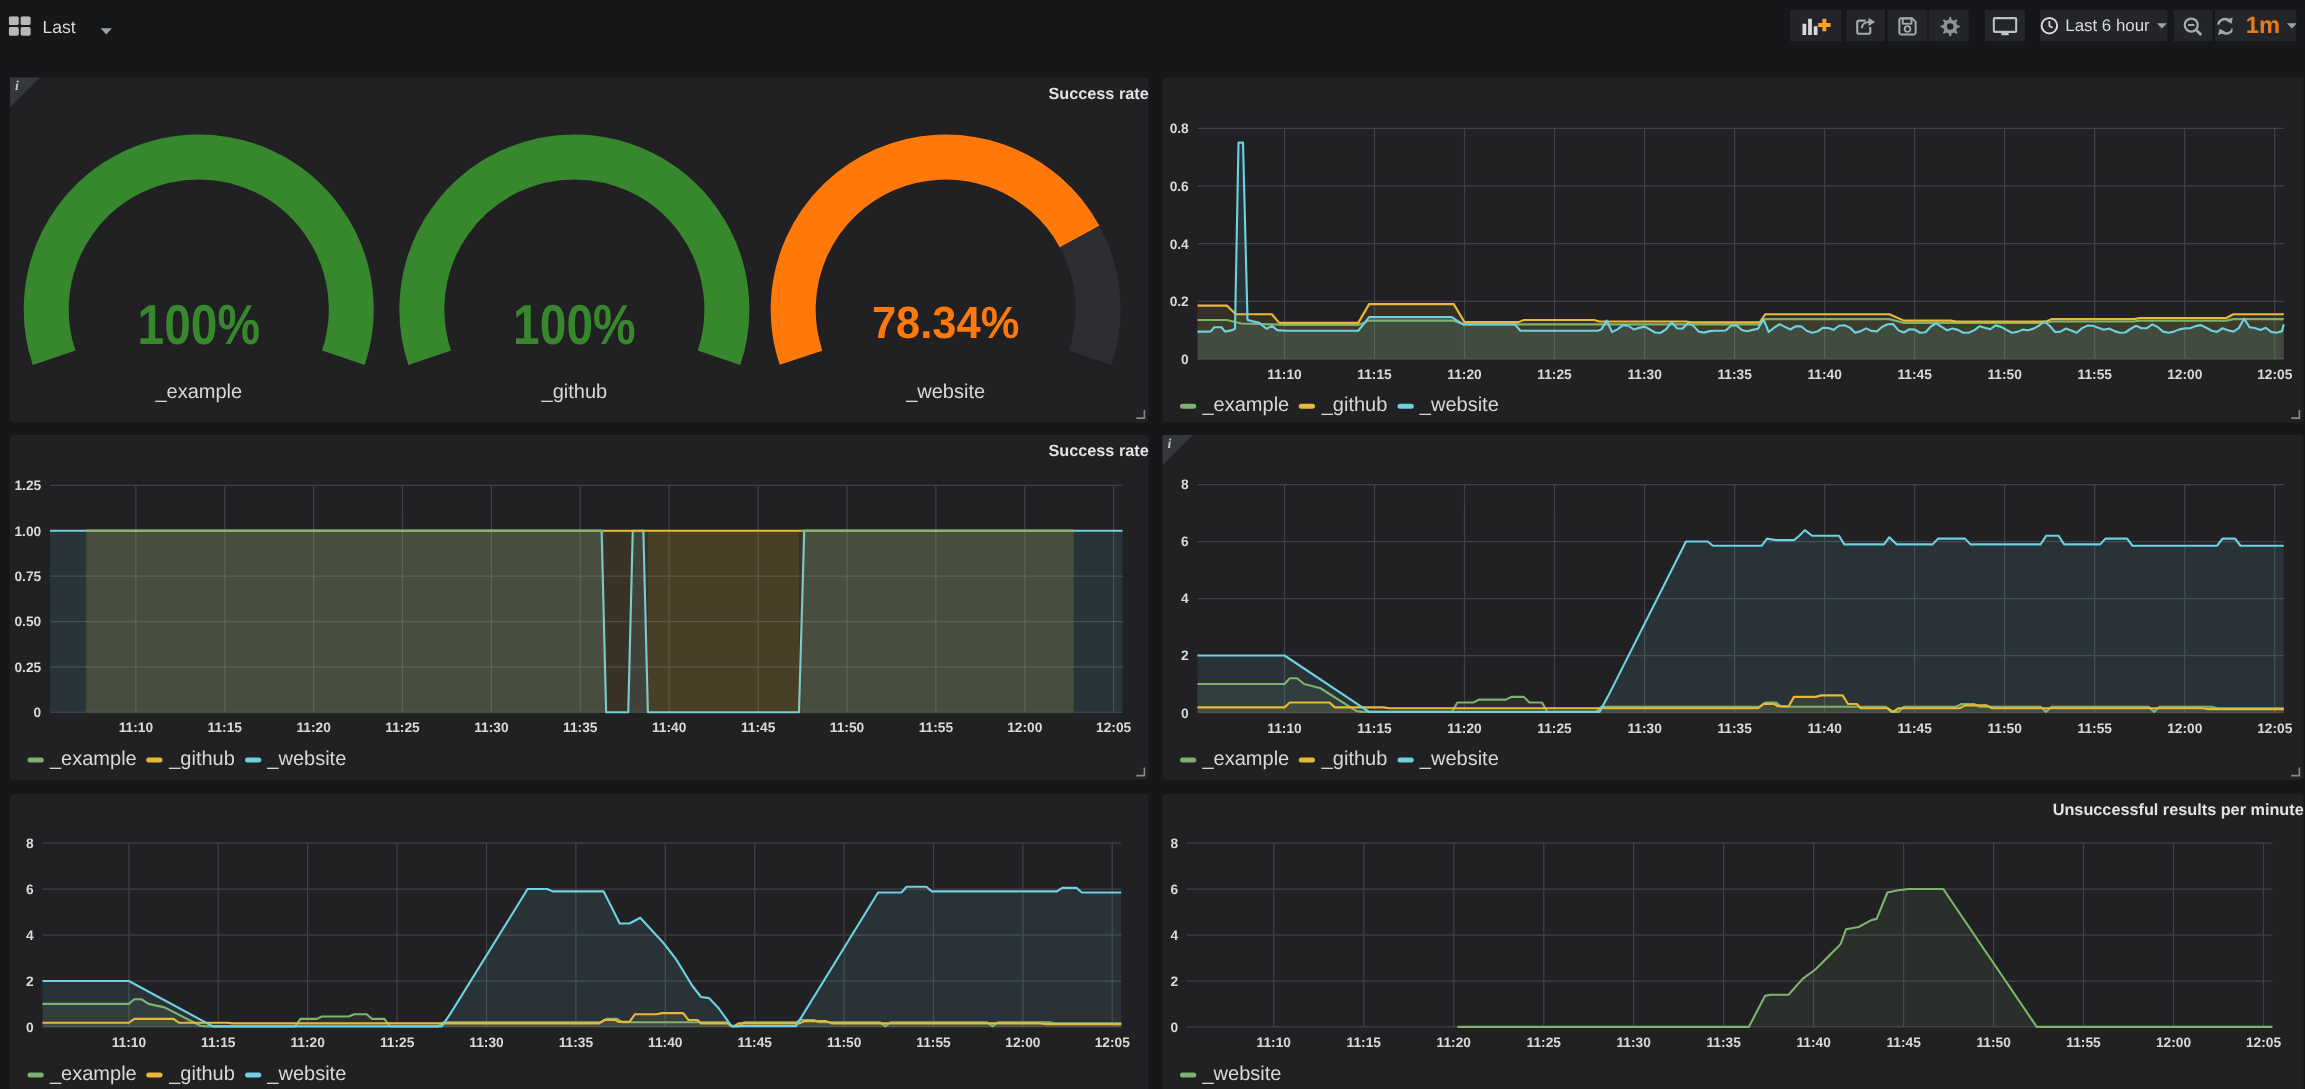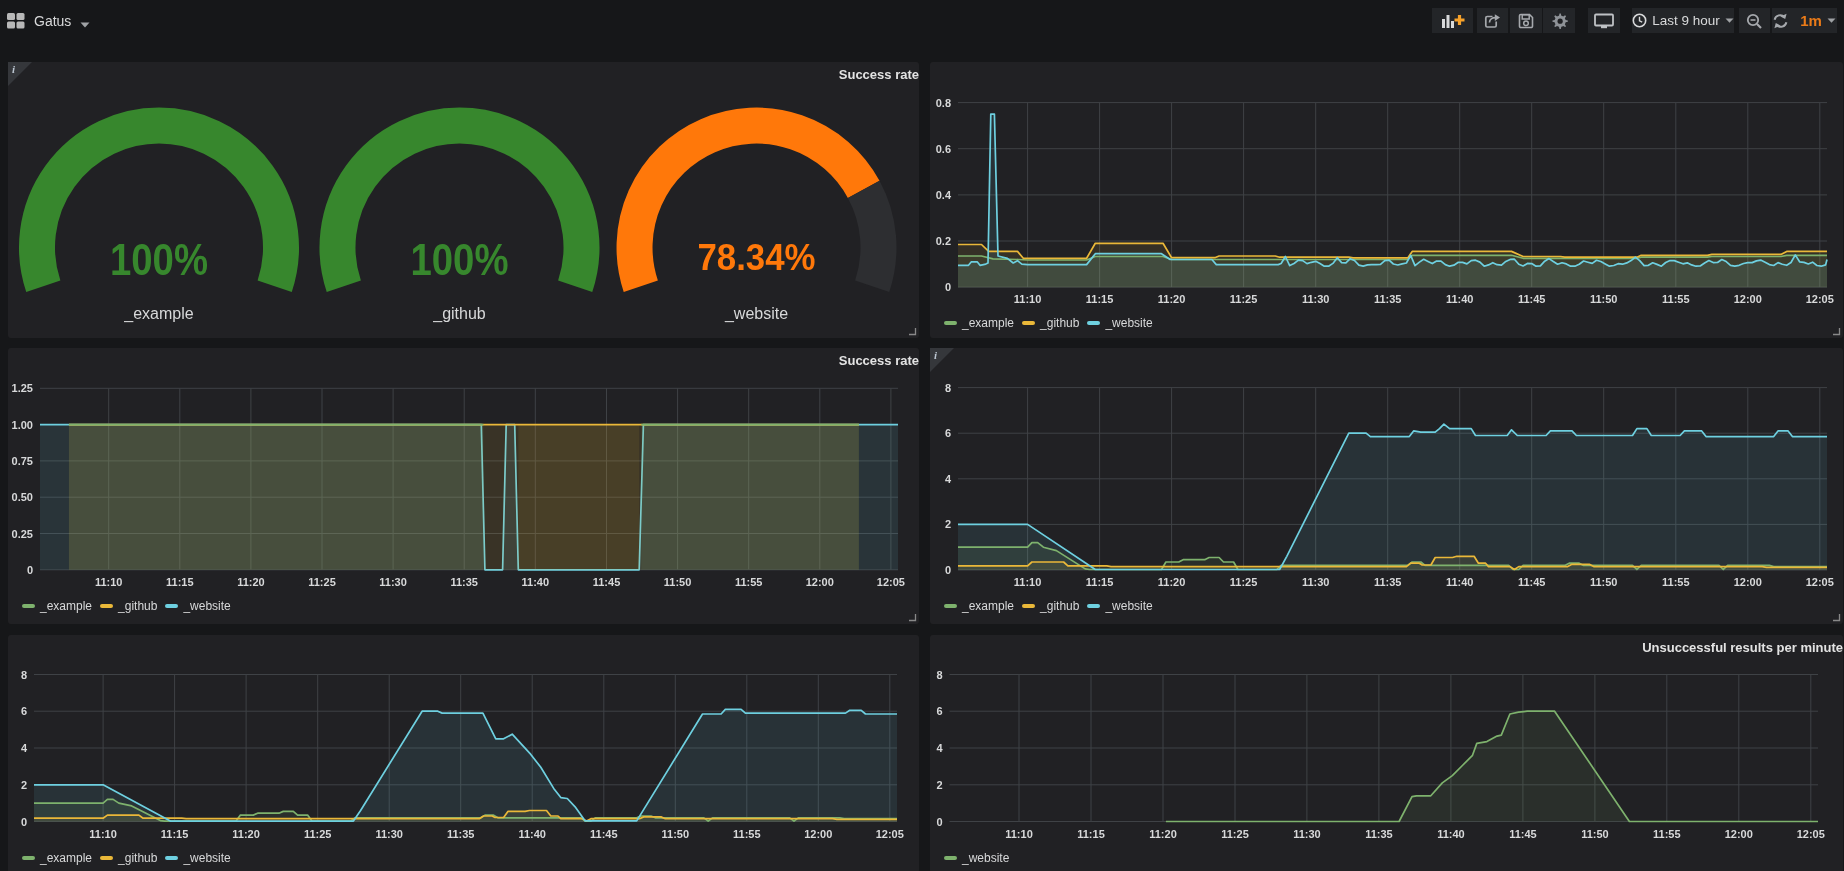--- a/index.html
+++ b/index.html
@@ -1,39 +1,39 @@
 <!DOCTYPE html>
 <html><head><meta charset="utf-8"><style>
 * { margin:0; padding:0; box-sizing:border-box; }
 html,body { width:1844px; height:871px; background:#161719; overflow:hidden;
   font-family:"Liberation Sans", sans-serif; }
 .panel { position:absolute; background:#212124; border-radius:3px; }
 .ptitle { position:absolute; top:5px; left:0; right:0; text-align:right;
   font-size:13px; font-weight:600; color:#e3e3e3; }
 .tick { font-size:11px; font-weight:700; fill:#d8d9da; }
-.legend { position:absolute; white-space:nowrap; font-size:12px; color:#d8d9da; }
+.legend { position:absolute; white-space:nowrap; font-size:16px; color:#d8d9da; }
 .litem { margin-right:8px; }
 .sw { display:inline-block; width:13px; height:4px; border-radius:2px; margin-right:5px; vertical-align:2px; }
 .corner { position:absolute; left:0; top:0; width:0; height:0;
   border-left:24px solid #35373b; border-bottom:24px solid transparent; }
 .cornerI { position:absolute; left:4px; top:1px; font-size:11px; font-weight:700;
   color:#bcc6d1; font-family:"Liberation Serif",serif; font-style:italic; }
 .rsz { position:absolute; right:2px; bottom:2px; }
 .btn { position:absolute; top:8px; height:25px; background:#232528;
   display:flex; align-items:center; justify-content:center; }
 .txtbtn { white-space:nowrap; }
 </style></head>
 <body>
 <svg style="position:absolute;left:7px;top:13px" width="18" height="16">
     <rect x="0" y="0" width="8" height="7" rx="1.5" fill="#b8b8b8"></rect>
     <rect x="9.5" y="0" width="8" height="7" rx="1.5" fill="#b8b8b8"></rect>
     <rect x="0" y="8.5" width="8" height="7" rx="1.5" fill="#b8b8b8"></rect>
     <rect x="9.5" y="8.5" width="8" height="7" rx="1.5" fill="#b8b8b8"></rect>
   </svg>
-<div style="position:absolute;left:34px;top:13px;font-size:14px;color:#d8d9da">Gatus</div>
+<div style="position:absolute;left:34px;top:13px;font-size:14px;color:#d8d9da">Last</div>
 <svg style="position:absolute;left:80px;top:22px" width="10" height="6">
     <path d="M0.5 0.5 L5 5.5 L9.5 0.5 Z" fill="#9fa2a5"></path>
   </svg>
 <div class="btn" style="left:1432px;width:41px">
     <svg width="24" height="16" style="margin-top:1px">
       <rect x="1" y="6" width="3" height="9" fill="#d8d9da"></rect>
       <rect x="5.5" y="2" width="3" height="13" fill="#d8d9da"></rect>
       <rect x="10" y="8" width="3" height="7" fill="#d8d9da"></rect>
       <path d="M18.5 2 V12 M13.5 7 H23.5" stroke="#f6a12a" stroke-width="3.2"></path>
     </svg>
@@ -64,40 +64,40 @@
     <svg width="20" height="16" style="margin-top:1px">
       <rect x="1" y="1.5" width="18" height="11" rx="1" fill="none" stroke="#bfc2c5" stroke-width="1.8"></rect>
       <rect x="7" y="13" width="6" height="2.2" fill="#bfc2c5"></rect>
     </svg>
   </div>
 <div class="btn txtbtn" style="left:1632px;width:102px">
     <svg width="15" height="15" style="vertical-align:-2px;margin-right:5px">
       <circle cx="7.5" cy="7.5" r="6.2" fill="none" stroke="#d8d9da" stroke-width="1.6"></circle>
       <path d="M7.5 3.8 V7.8 L10.2 9.2" fill="none" stroke="#d8d9da" stroke-width="1.4"></path>
     </svg>
-    <span style="color:#d8d9da;font-size:13.5px">Last 9 hour</span>
+    <span style="color:#d8d9da;font-size:13.5px">Last 6 hour</span>
     <svg width="9" height="5" style="vertical-align:1px;margin-left:5px">
       <path d="M0.5 0.5 L4.5 4.8 L8.5 0.5 Z" fill="#9fa2a5"></path>
     </svg>
   </div>
 <div class="btn" style="left:1738.5px;width:31px">
     <svg width="17" height="16" style="margin-top:1px">
       <circle cx="7" cy="7" r="5.2" fill="none" stroke="#a6a9ad" stroke-width="1.8"></circle>
       <path d="M4.5 7 H9.5" stroke="#a6a9ad" stroke-width="1.6"></path>
       <path d="M11 11 L15 15" stroke="#a6a9ad" stroke-width="2.2"></path>
     </svg>
   </div>
 <div class="btn txtbtn" style="left:1771.5px;width:65px">
     <svg width="17" height="16" style="margin-top:1px">
       <path d="M2.6 6.7 A5.6 5.6 0 0 1 12.4 4.2" fill="none" stroke="#a6a9ad" stroke-width="2"></path>
       <path d="M14.6 0.8 L13.2 6.0 L8.5 3.4 Z" fill="#a6a9ad"></path>
       <path d="M14.4 9.3 A5.6 5.6 0 0 1 4.6 11.8" fill="none" stroke="#a6a9ad" stroke-width="2"></path>
       <path d="M2.4 15.2 L3.8 10.0 L8.5 12.6 Z" fill="#a6a9ad"></path>
     </svg>
-    <span style="color:#eb7b18;font-size:15px;font-weight:700;margin-left:11px">1m</span>
+    <span style="color:#eb7b18;font-size:19px;font-weight:700;margin-left:11px">1m</span>
     <svg width="9" height="5" style="vertical-align:1px;margin-left:5px">
       <path d="M0.5 0.5 L4.5 4.8 L8.5 0.5 Z" fill="#9fa2a5"></path>
     </svg>
   </div>
 <div class="panel" style="left:8px;top:61.5px;width:911px;height:276px">
     <div class="ptitle">Success rate</div>
     <div class="corner"></div>
     <div class="cornerI">i</div>
     <svg width="911" height="276" style="position:absolute;left:0;top:0">
       <path d="M35.3 224.2 A122 122 0 1 1 266.7 224.2" fill="none" stroke="#37872D" stroke-width="36"></path>

